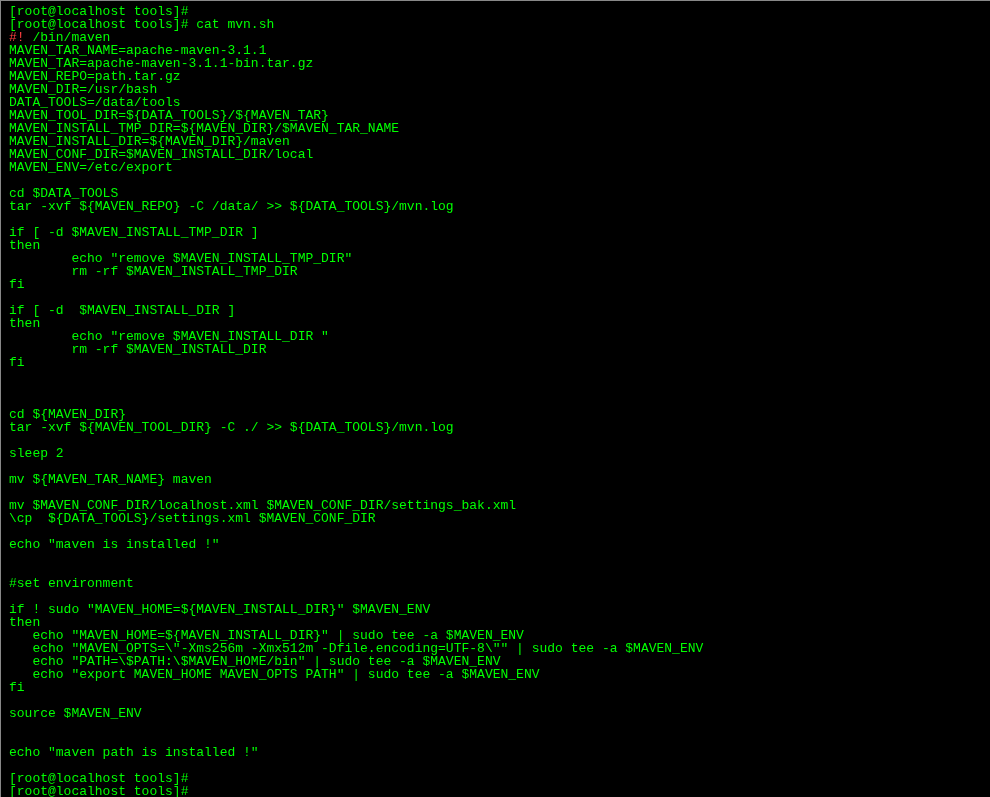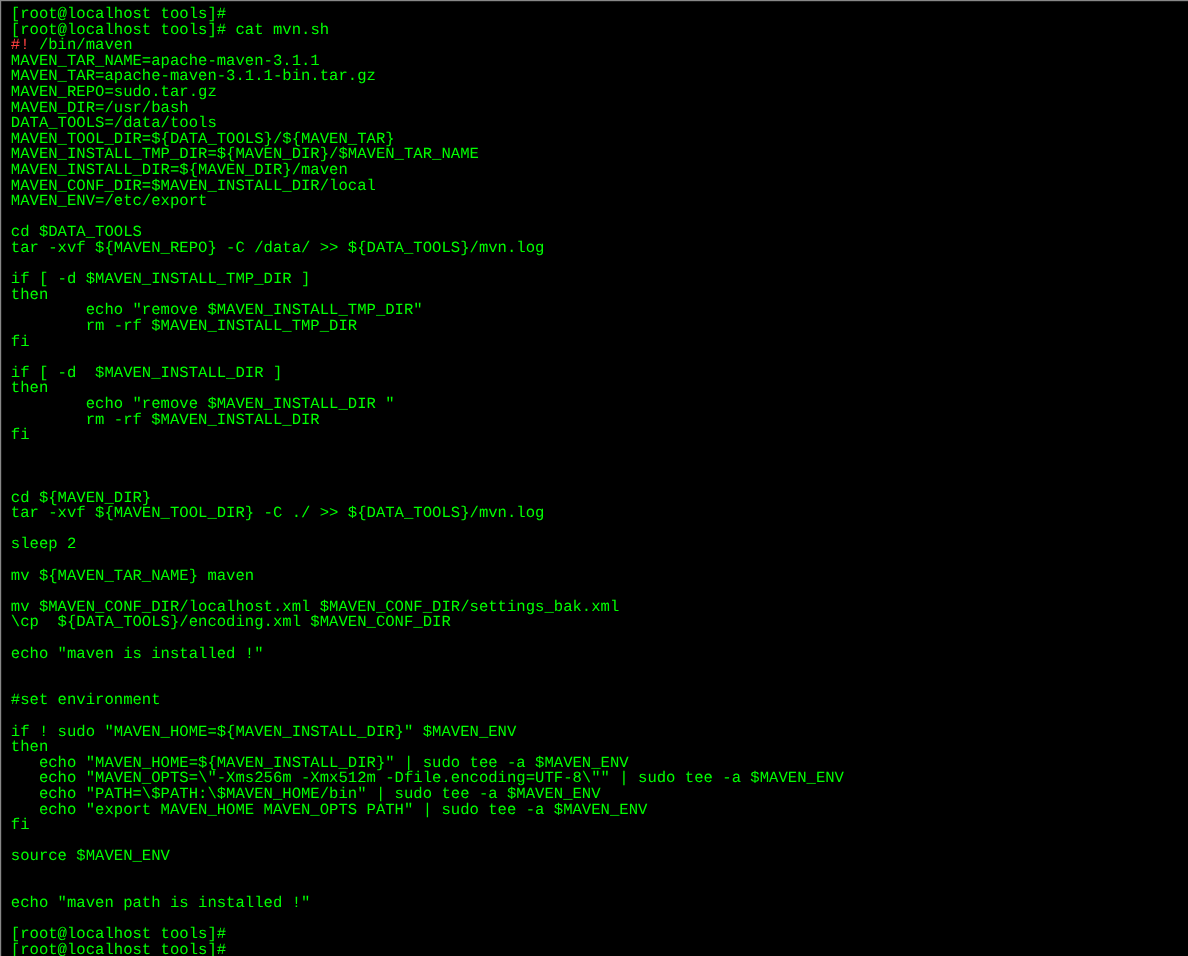--- a/index.html
+++ b/index.html
@@ -29,21 +29,21 @@
   }
 </style>
 </head>
 <body>
 
 <div class="terminal"><span><span>[root@localhost tools]#</span></span>
 <span><span>[root@localhost tools]#</span><span> cat mvn.sh</span></span>
 <span><span class="red">#!</span><span> /bin/maven</span></span>
 <span>MAVEN_TAR_NAME=apache-maven-3.1.1</span>
 <span>MAVEN_TAR=apache-maven-3.1.1-bin.tar.gz</span>
-<span>MAVEN_REPO=sudo.tar.gz</span>
+<span>MAVEN_REPO=path.tar.gz</span>
 <span>MAVEN_DIR=/usr/bash</span>
 <span>DATA_TOOLS=/data/tools</span>
 <span>MAVEN_TOOL_DIR=${DATA_TOOLS}/${MAVEN_TAR}</span>
 <span>MAVEN_INSTALL_TMP_DIR=${MAVEN_DIR}/$MAVEN_TAR_NAME</span>
 <span>MAVEN_INSTALL_DIR=${MAVEN_DIR}/maven</span>
 <span>MAVEN_CONF_DIR=$MAVEN_INSTALL_DIR/local</span>
 <span>MAVEN_ENV=/etc/export</span>
 <span></span>
 <span>cd $DATA_TOOLS</span>
 <span>tar -xvf ${MAVEN_REPO} -C /data/ &gt;&gt; ${DATA_TOOLS}/mvn.log</span>
@@ -63,21 +63,21 @@
 <span></span>
 <span></span>
 <span>cd ${MAVEN_DIR}</span>
 <span>tar -xvf ${MAVEN_TOOL_DIR} -C ./ &gt;&gt; ${DATA_TOOLS}/mvn.log</span>
 <span></span>
 <span>sleep 2</span>
 <span></span>
 <span>mv ${MAVEN_TAR_NAME} maven</span>
 <span></span>
 <span>mv $MAVEN_CONF_DIR/localhost.xml $MAVEN_CONF_DIR/settings_bak.xml</span>
-<span>\cp  ${DATA_TOOLS}/encoding.xml $MAVEN_CONF_DIR</span>
+<span>\cp  ${DATA_TOOLS}/settings.xml $MAVEN_CONF_DIR</span>
 <span></span>
 <span>echo "maven is installed !"</span>
 <span></span>
 <span></span>
 <span>#set environment</span>
 <span></span>
 <span>if ! sudo "MAVEN_HOME=${MAVEN_INSTALL_DIR}" $MAVEN_ENV</span>
 <span>then</span>
 <span>   echo "MAVEN_HOME=${MAVEN_INSTALL_DIR}" | sudo tee -a $MAVEN_ENV</span>
 <span>   echo "MAVEN_OPTS=\"-Xms256m -Xmx512m -Dfile.encoding=UTF-8\"" | sudo tee -a $MAVEN_ENV</span>

